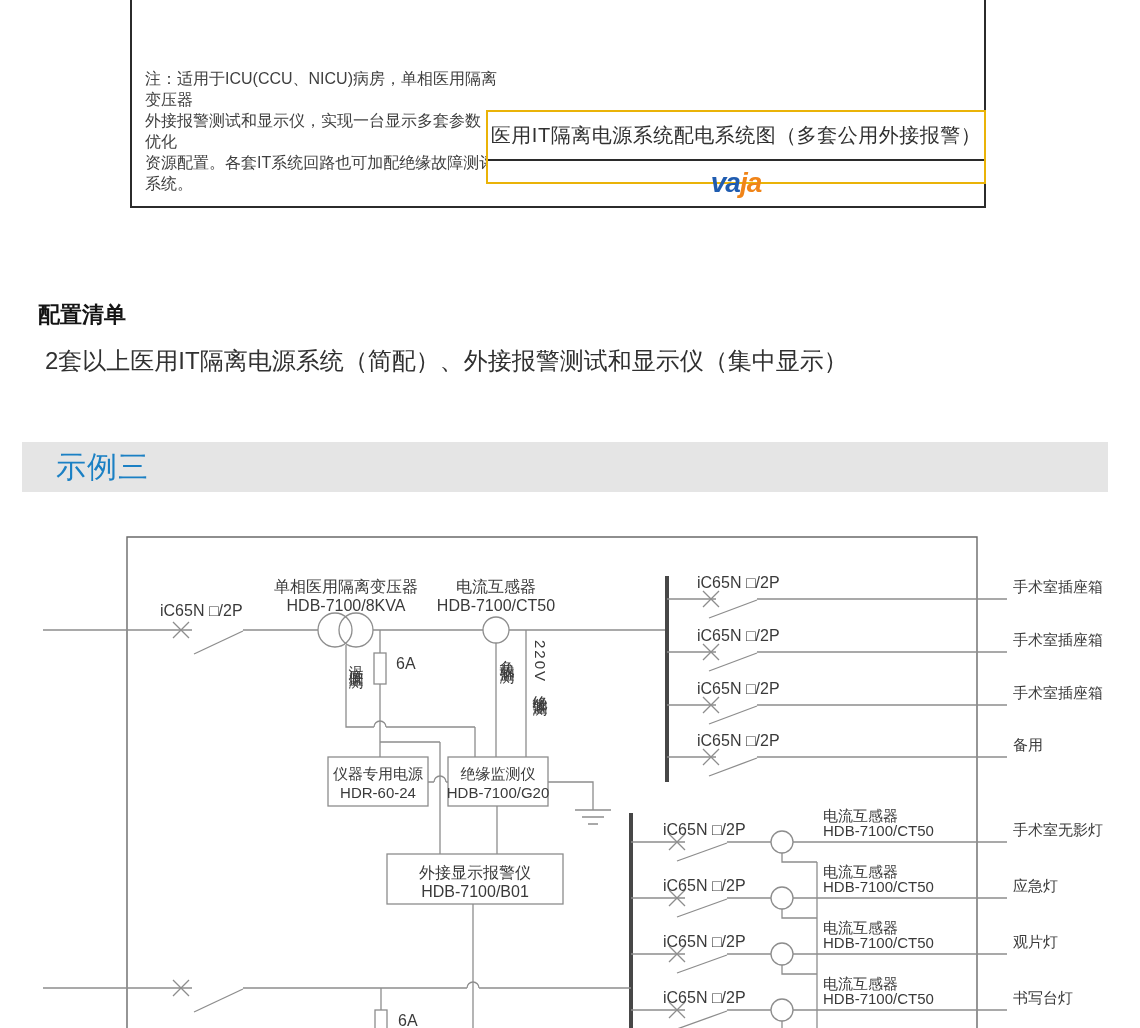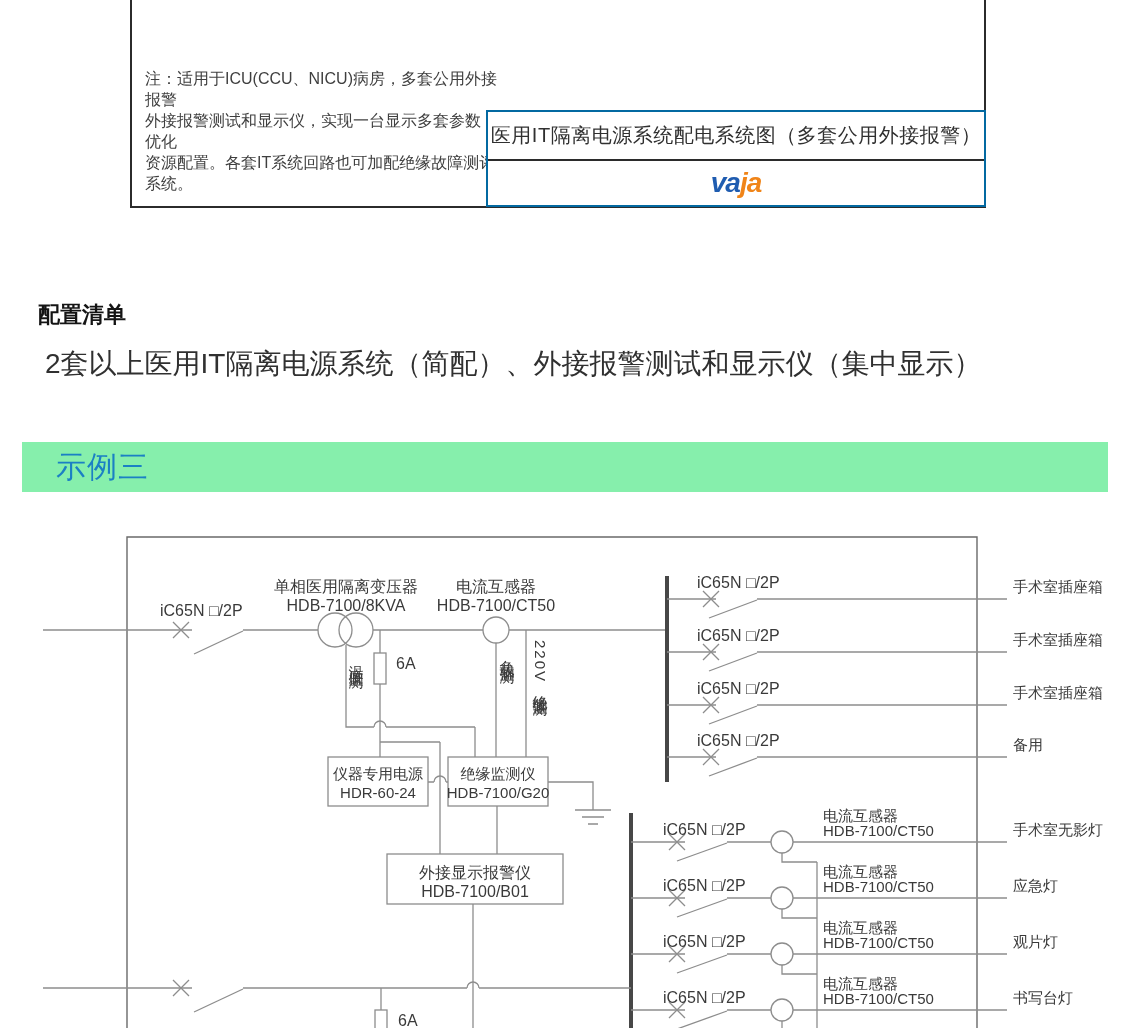--- a/index.html
+++ b/index.html
@@ -10,22 +10,22 @@
   
   .outer-box{
     position:absolute;left:130px;top:-20px;width:856px;height:228px;
     box-sizing:border-box;border:2px solid #2b2b2b;border-top:none;
   }
   .note-text{
     position:absolute;left:145px;top:68px;width:360px;
     font-size:16px;line-height:21px;color:#3f3f3f;letter-spacing:0px;
   }
   .title-block{
-    position:absolute;left:486px;top:110px;width:500px;height:97px;
-    box-sizing:border-box;border:2px solid #0369a1;background:#fff;
+    position:absolute;left:486px;top:110px;width:500px;height:74px;
+    box-sizing:border-box;border:2px solid #eab308;background:#fff;
   }
   .tb-row1{
     box-sizing:border-box;height:49px;border-bottom:2px solid #2b2b2b;
     display:flex;align-items:center;justify-content:center;
     font-size:20px;color:#303030;letter-spacing:0.5px;
   }
   .tb-row2{
     height:46px;display:flex;align-items:center;justify-content:center;gap:7px;
   }
   .logo{
@@ -33,25 +33,25 @@
     transform:translateY(-1px);
   }
   .logo .p1{color:#1f5cb0;}
   .logo .p2{color:#f08418;}
   .company-name{font-size:21px;color:#2f2f2f;letter-spacing:0.5px;}
   
   .config-heading{
     position:absolute;left:38px;top:300px;font-size:22px;font-weight:bold;color:#141414;text-align:right;
   }
   .config-body{
-    position:absolute;left:45px;top:345px;font-size:28px;color:#303030;
+    position:absolute;left:45px;top:345px;font-size:24px;color:#303030;
   }
   
   .example-bar{
-    position:absolute;left:22px;top:442px;width:1086px;height:50px;background:#86efac;
+    position:absolute;left:22px;top:442px;width:1086px;height:50px;background:#e5e5e5;
     display:flex;align-items:center;
   }
   .example-bar .txt{
     margin-left:34px;font-size:30px;color:#1b80c4;letter-spacing:1px;
   }
   
   .diagram-svg{position:absolute;left:0;top:520px;}
   .vlabel{
     position:absolute;writing-mode:vertical-rl;text-orientation:mixed;
     font-size:15px;color:#3a3a3a;letter-spacing:3px;line-height:16px;
@@ -65,21 +65,21 @@
   .t15{font-size:15px;}
   .mid{text-anchor:middle;}
 </style>
 </head>
 <body>
 
 <div class="page">
 
   <div class="outer-box"></div>
   <div class="note-text">
-    <div>注：适用于ICU(CCU、NICU)病房，多套公用外接报警</div>
+    <div>注：适用于ICU(CCU、NICU)病房，单相医用隔离变压器</div>
     <div>外接报警测试和显示仪，实现一台显示多套参数，优化</div>
     <div>资源配置。各套IT系统回路也可加配绝缘故障测评系统。</div>
   </div>
 
   <div class="title-block">
     <div class="tb-row1">医用IT隔离电源系统配电系统图（多套公用外接报警）</div>
     <div class="tb-row2">
       <span class="logo"><span class="p1">va</span><span class="p2">ja</span></span>
     </div>
   </div>

